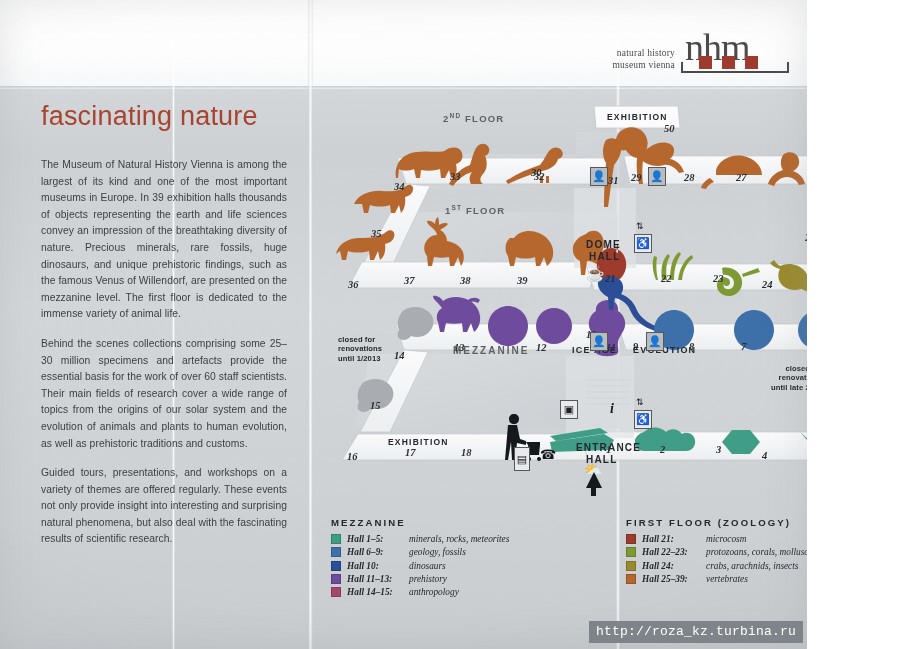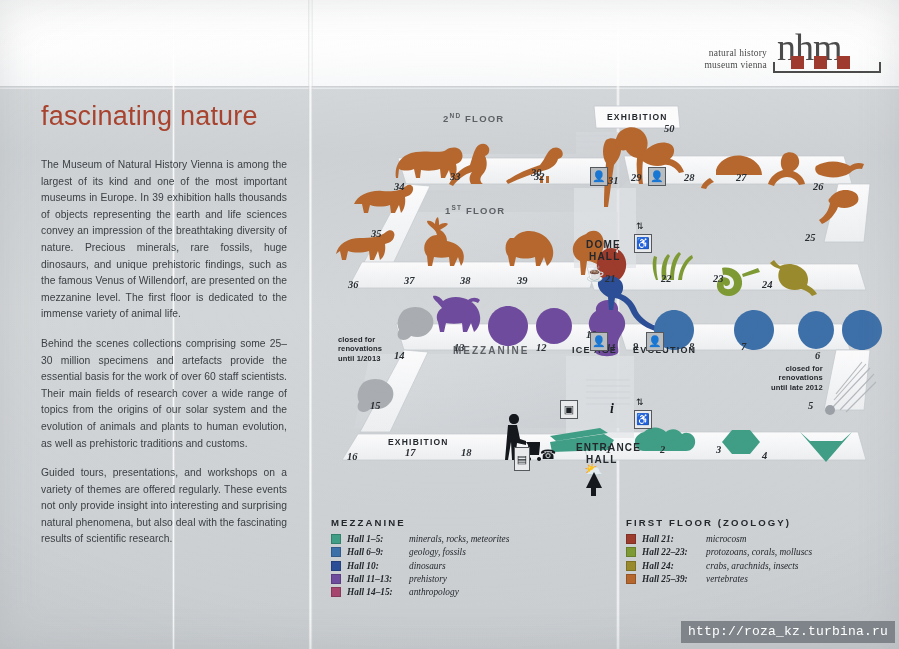--- a/index.html
+++ b/index.html
@@ -5,21 +5,21 @@
 <style>
   html,body{margin:0;padding:0;}
   body{
     width:899px;height:649px;overflow:hidden;
     background:#ffffff;
     font-family:"Liberation Sans", sans-serif;
     position:relative;
   }
   
   #page{
-    position:absolute;inset:0;width:899px;height:649px;
+    position:absolute;inset:0;width:807px;height:649px;
     background:#fdfdfd;
     overflow:hidden;
   }
   
   .grey-panel{
     position:absolute;left:0;top:85px;width:899px;height:564px;
     background:
       linear-gradient(180deg,#d4d7d9 0%, #cdd1d4 12%, #d3d6d8 40%, #ced2d5 70%, #c9cdd0 100%);
   }
   

